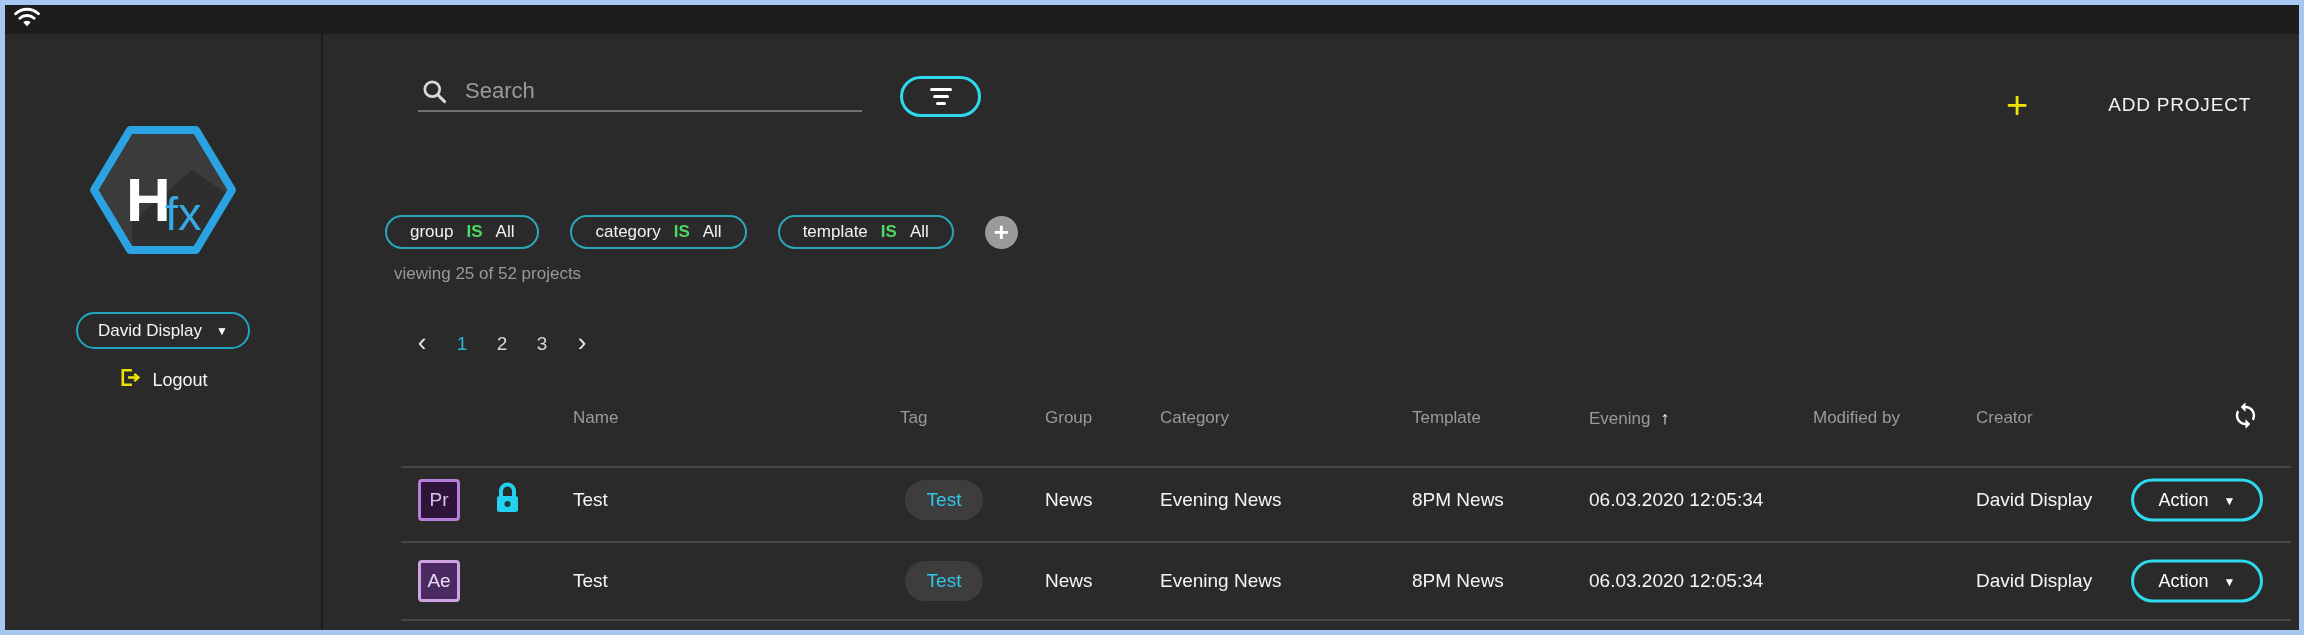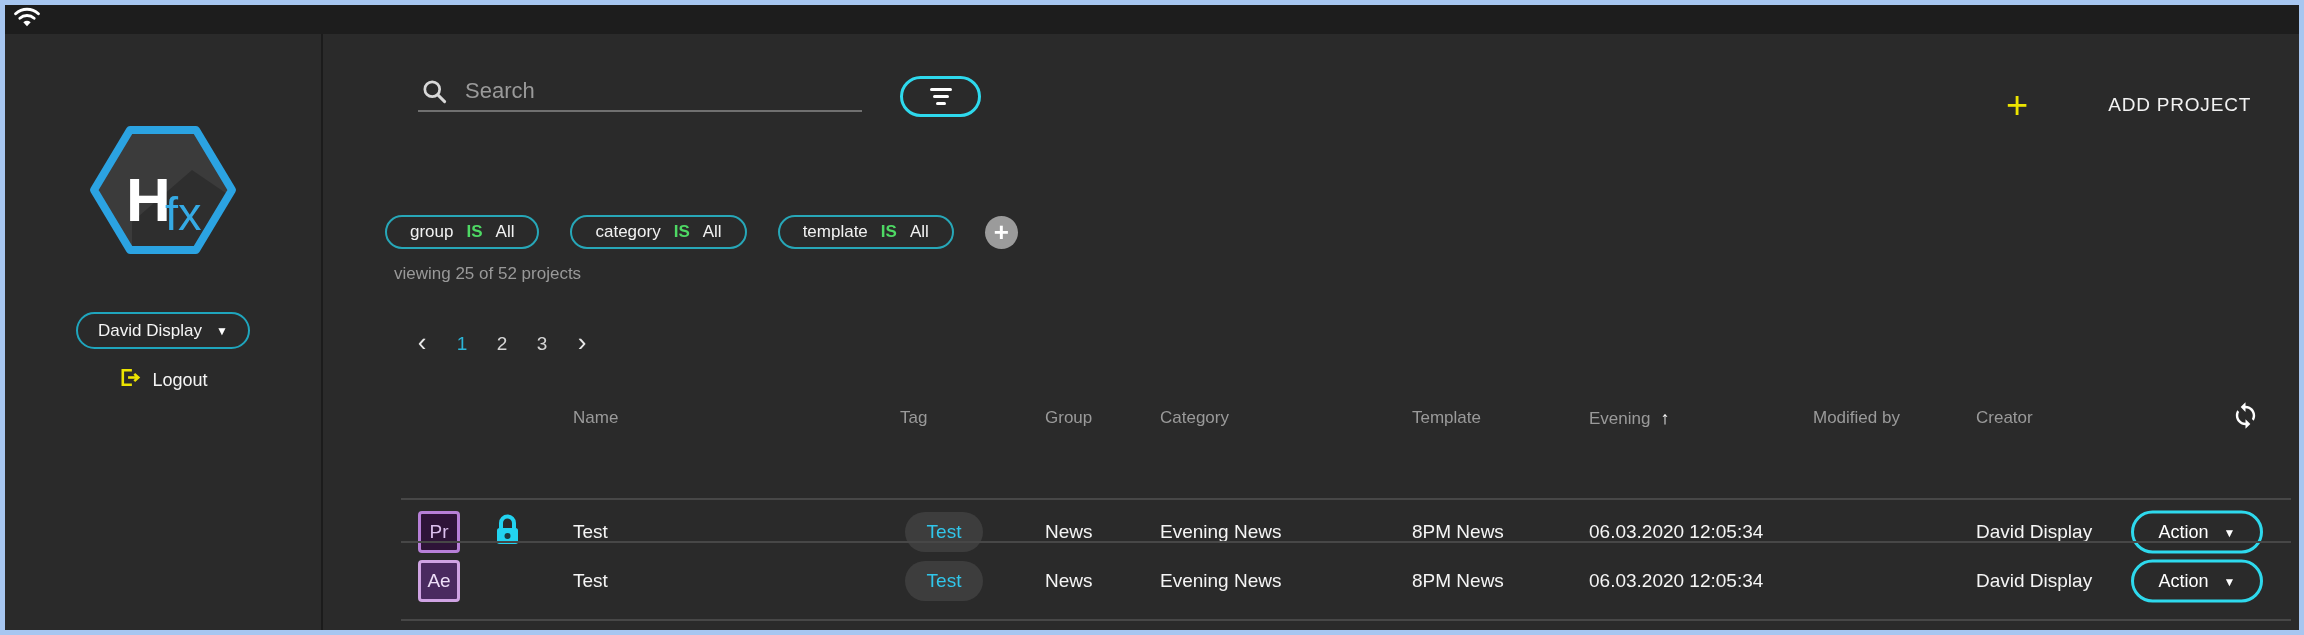--- a/index.html
+++ b/index.html
@@ -65,21 +65,21 @@
   .pagination { position:absolute; left:86px; top:294px; display:flex; gap:14px; align-items:center; }
   .pg { width:26px; height:32px; display:flex; align-items:center; justify-content:center;
         color:#d6d6d6; font-size:19px; cursor:pointer; }
   .pg.chev { color:#e8e8e8; font-size:26px; padding-bottom:3px; }
   .pg.active { color:#2bb5d8; }
 
   
   .thead, .trow { position:absolute; left:4px; width:1976px; }
   .thead { top:357px; height:54px; color:#9a9a9a; font-size:17px; }
   .trow  { color:#f5f5f5; font-size:19px; }
-  .trow1 { top:432px; height:68px;margin-top:32px; }
+  .trow1 { top:432px; height:68px; }
   .trow2 { top:507px; height:80px; }
   .trow1::before, .trow2::before { content:""; position:absolute; left:74px; right:12px; top:0;
                                    height:2px; background:#474747; }
   .trow2::after  { content:""; position:absolute; left:74px; right:12px; bottom:0;
                    height:2px; background:#474747; }
 
   .cell { position:absolute; top:50%; transform:translateY(-50%); white-space:nowrap; }
   .c-icon { left:91px; }  .c-lock { left:169px; } .c-name { left:246px; }
   .c-tagh { left:573px; } .c-tag { left:578px; }  .c-group { left:718px; }
   .c-cat { left:833px; }  .c-tmpl { left:1085px; } .c-mod { left:1262px; }

